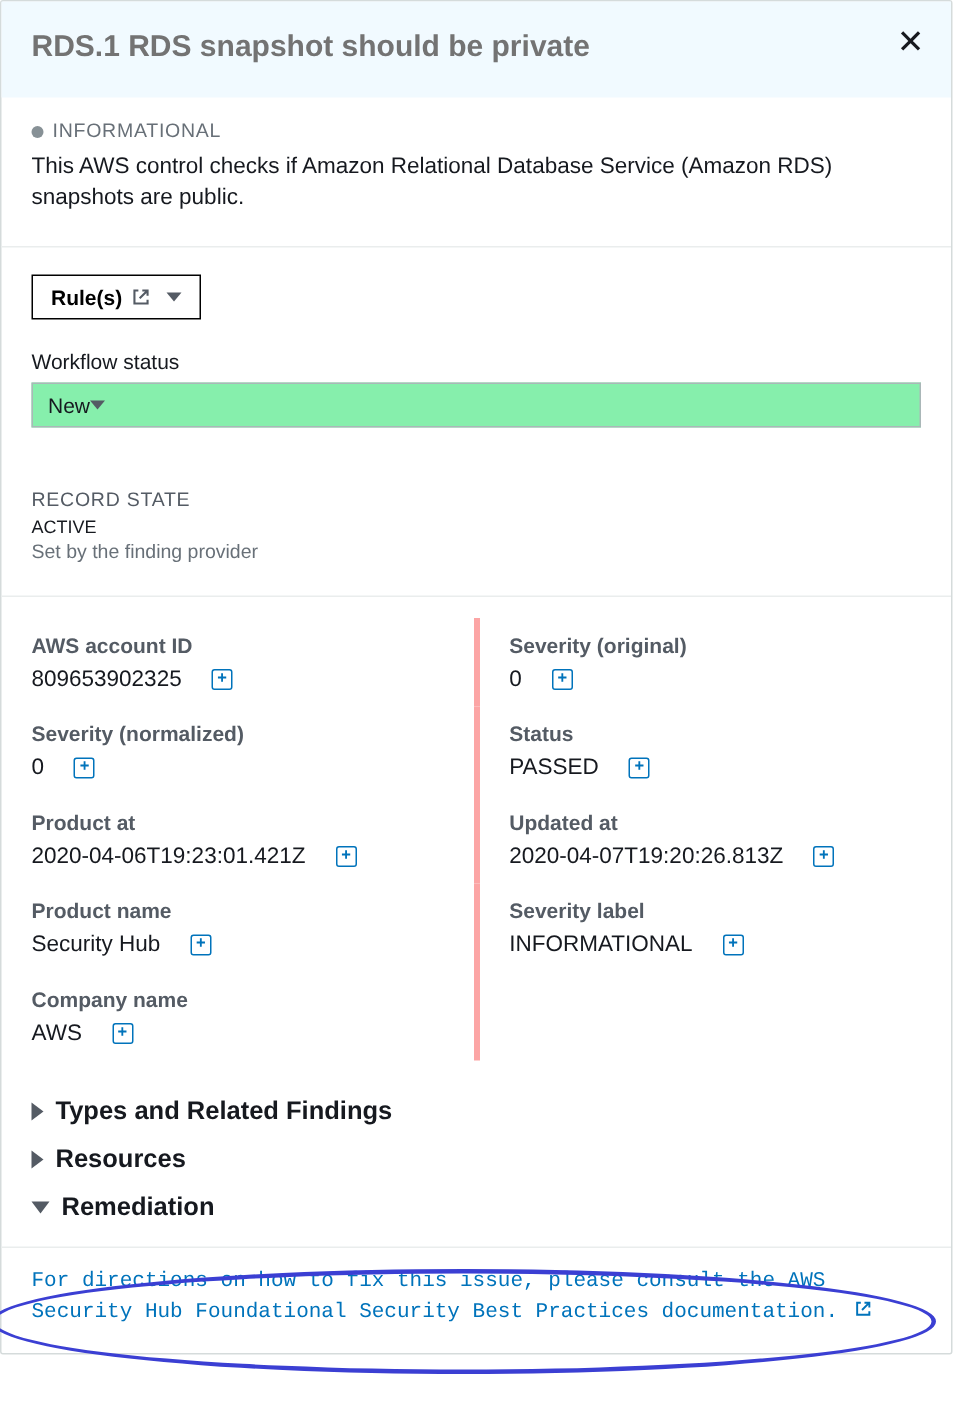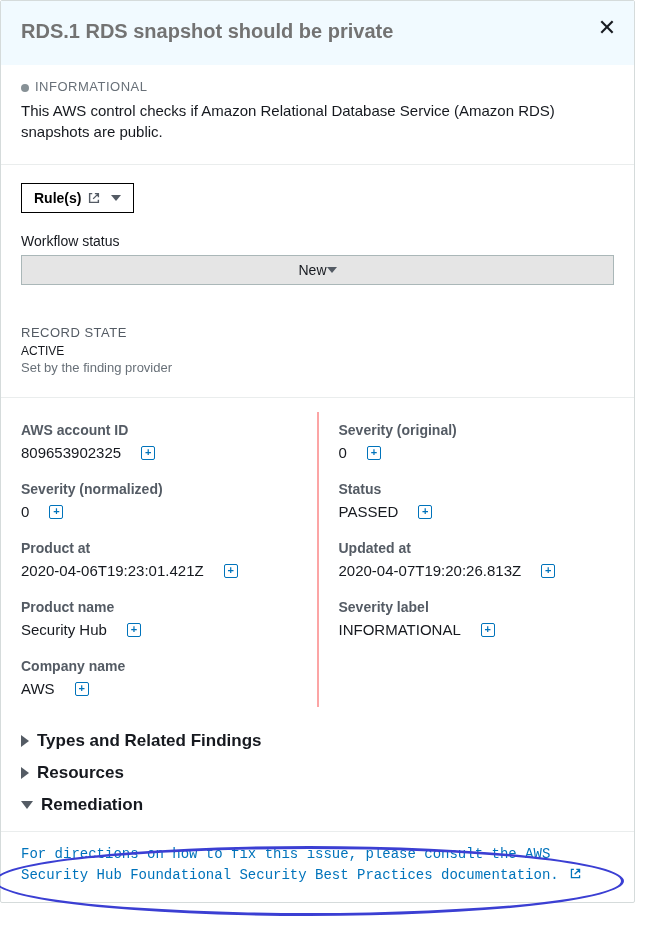--- a/index.html
+++ b/index.html
@@ -116,24 +116,24 @@
     .field-label-caps {
       font-size: 13px;
       color: #545b64;
       letter-spacing: 0.5px;
       margin-bottom: 4px;
     }
     .select {
       width: 100%;
       padding: 6px 10px;
       border: 1px solid #aab7b8;
-      background: #e5e5e5;
+      background: #86efac;
       font-size: 14px;
       display: flex;
-      justify-content: center;
+      justify-content: flex-start;
       align-items: center;
       cursor: pointer;
     }
     .select .caret {
       width: 0; height: 0;
       border-left: 5px solid transparent;
       border-right: 5px solid transparent;
       border-top: 6px solid #545b64;
     }
     .record-state-val {
@@ -149,21 +149,21 @@
     }
     .detail-row {
       display: flex;
       position: relative;
     }
     .detail-cell {
       flex: 1;
       padding: 10px 20px;
     }
     .detail-row .detail-cell:first-child {
-      border-right: 2px solid #fca5a5;
+      border-right: 4px solid #fca5a5;
     }
     .detail-label {
       font-size: 14px;
       color: #545b64;
       font-weight: 700;
       margin-bottom: 6px;
     }
     .detail-value {
       font-size: 15px;
       color: #16191f;

